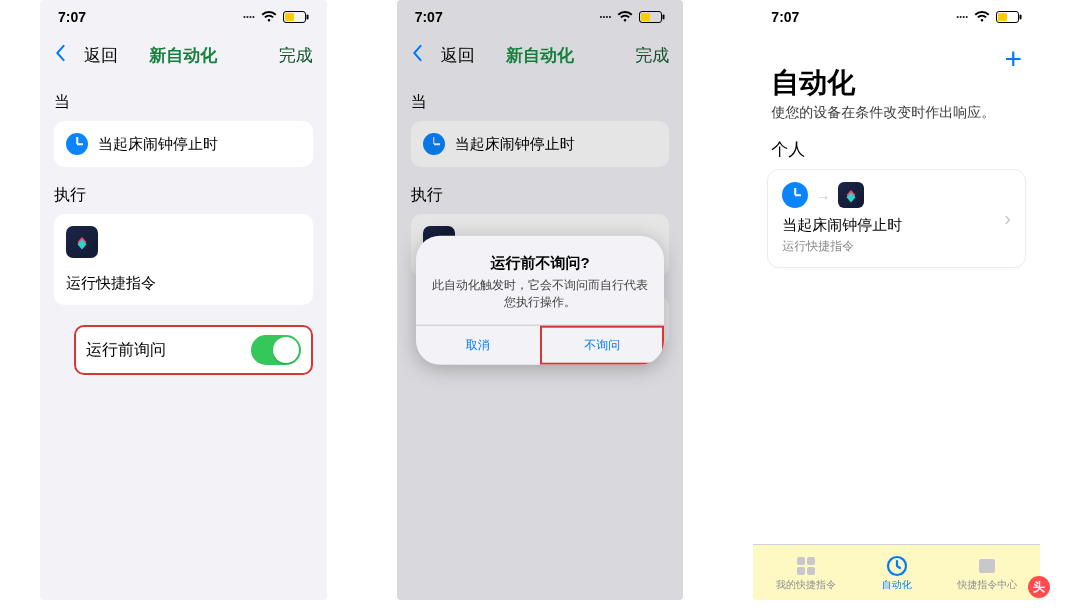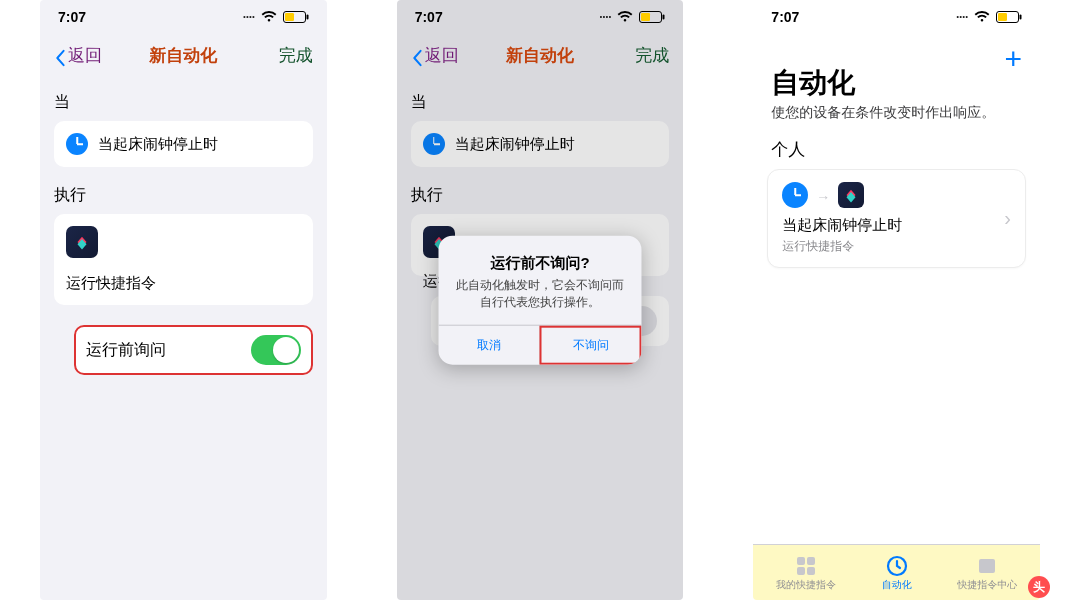--- a/index.html
+++ b/index.html
@@ -9,23 +9,23 @@
   .phone { width: 290px; height: 600px; background: #f2f2f7; border-radius: 4px; overflow: hidden; position: relative; display: flex; flex-direction: column; }
   .phone.white { background: #ffffff; }
   .phone.dimmed::after{ content:""; position:absolute; inset:0; background:rgba(0,0,0,.10); pointer-events:none;}
 
   .statusbar { height: 34px; display: flex; align-items: center; justify-content: space-between; padding: 16px 18px; font-size: 14px; font-weight: 600; position:relative; z-index:3;}
   .status-right { display: flex; align-items: center; gap: 6px; }
   .wifi-icon svg, .batt-icon svg { display:block; }
   .dots { font-size: 12px; letter-spacing: -1px; color:#222; }
 
   .navbar { height: 42px; display:flex; align-items:center; justify-content:space-between; padding: 0 14px; font-size: 17px; position:relative; z-index:3;}
-  .nav-left { display:flex; align-items:flex-end; color:#701a75; gap:2px;}
+  .nav-left { display:flex; align-items:flex-start; color:#000000; gap:18px;}
   .nav-left svg { width:12px; height:18px; }
-  .nav-title { position:absolute; left:0; right:0; text-align:center; font-weight:600; color:#c2410c; pointer-events:none;}
+  .nav-title { position:absolute; left:0; right:0; text-align:center; font-weight:600; color:#15803d; pointer-events:none;}
   .nav-right { color:#14532d; font-weight:500;}
 
   .content { padding: 6px 14px; flex:1; }
   .section-hdr { font-size:16px; font-weight:500; color:#000; margin-top:10px; margin-bottom:8px;}
   .card { background:#fff; border-radius:10px; padding:12px 12px; display:flex; align-items:center; gap:10px;}
   .card.col { flex-direction:column; align-items:flex-start;}
   .clock-icon { width:22px; height:22px; border-radius:50%; background:#0a84ff; position:relative; flex-shrink:0;}
   .clock-icon::before { content:""; position:absolute; left:50%; top:50%; width:1.5px; height:7px; background:#fff; transform-origin:bottom; transform:translate(-50%,-100%);}
   .clock-icon::after { content:""; position:absolute; left:50%; top:50%; width:6px; height:1.5px; background:#fff; transform:translate(0,-50%);}
   .shortcut-icon { width:32px; height:32px; border-radius:7px; background:linear-gradient(135deg,#1b2547,#121a33); display:flex; align-items:center; justify-content:center; flex-shrink:0;}
@@ -34,21 +34,21 @@
   .card-sub{ font-size:12px; color:#8a8a8e; margin-top:3px;}
 
   .toggle-row{ background:#fff; border-radius:10px; padding:10px 12px; display:flex; align-items:center; justify-content:space-between; margin-top:20px;margin-left:20px;}
   .toggle-row.hl{ outline:2px solid #d33; outline-offset:-2px;}
   .switch { width:50px; height:30px; border-radius:15px; background:#34c759; position:relative;}
   .switch::after{ content:""; position:absolute; right:2px; top:2px; width:26px; height:26px; border-radius:50%; background:#fff; box-shadow:0 1px 2px rgba(0,0,0,.2);}
   .switch.off{ background:#e5e5ea;}
   .switch.off::after{ left:2px; right:auto;}
 
   
-  .modal { position:absolute; left:50%; top:50%; transform:translate(-50%,-50%); width:203px; background:#f2f2f7; border-radius:14px; overflow:hidden; z-index:5; box-shadow:0 4px 20px rgba(0,0,0,.25);}
+  .modal { position:absolute; left:50%; top:50%; transform:translate(-50%,-50%); width:248px; background:#f2f2f7; border-radius:24px; overflow:hidden; z-index:5; box-shadow:0 4px 20px rgba(0,0,0,.25);}
   .modal-body{ padding:18px 16px 14px; text-align:center;}
   .modal-title{ font-size:15px; font-weight:600; margin-bottom:4px;}
   .modal-msg{ font-size:12px; color:#444; line-height:1.4;}
   .modal-btns{ display:flex; border-top:0.5px solid #c7c7cc;}
   .modal-btn{ flex:1; text-align:center; padding:11px 0; font-size:12px; color:#007aff;}
   .modal-btn + .modal-btn{ border-left:0.5px solid #c7c7cc;}
   .modal-btn.hl{ outline:2px solid #d33; outline-offset:-2px;}
 
   
   .big-title{ font-size:28px; font-weight:700; padding:6px 18px 2px; }

